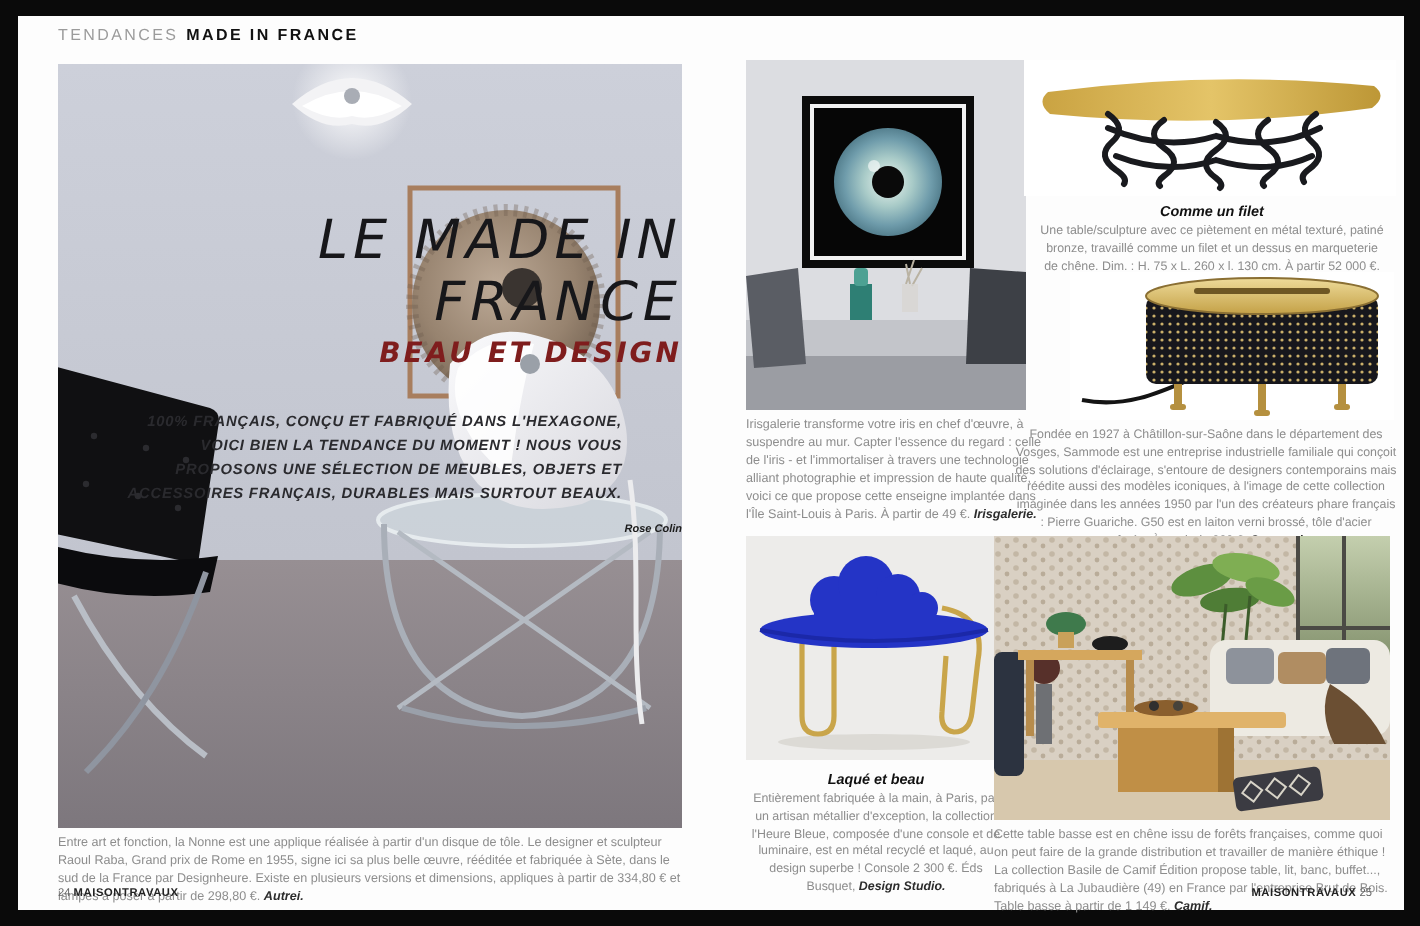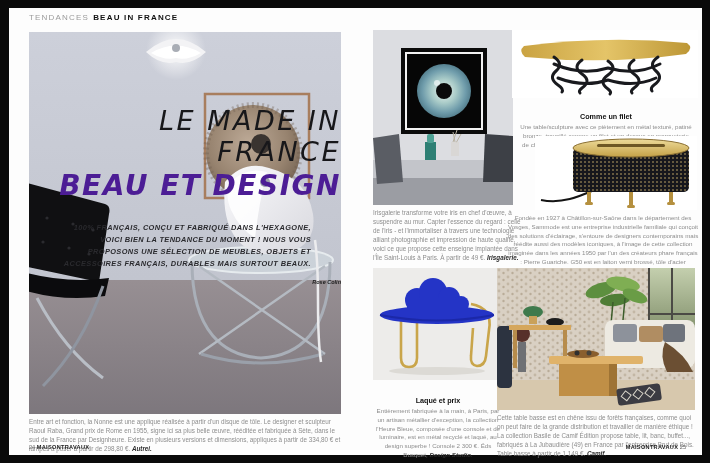--- a/index.html
+++ b/index.html
@@ -9,21 +9,21 @@
 
   
   .kicker{position:absolute;left:20px;top:5px;font-size:8px;letter-spacing:1.2px;color:#9b9b9b;}
   .kicker b{color:#111;font-weight:700;margin-left:4px;letter-spacing:1.2px;}
 
   
   .hero{position:absolute;left:20px;top:24px;width:312px;height:382px;overflow:hidden;background:#c6c9d3;}
   .hero svg{position:absolute;left:0;top:0;}
   .hero-text{position:absolute;left:0;top:73px;width:100%;text-align:right;z-index:3;font-style:italic;}
   .title1{font-family:"DejaVu Sans",sans-serif;font-size:27px;font-weight:400;letter-spacing:2.5px;color:#17171a;}
-  .title2{font-family:"DejaVu Sans",sans-serif;font-size:28px;font-weight:700;letter-spacing:1.5px;color:#4c1d95;margin-top:2px;}
+  .title2{font-family:"DejaVu Sans",sans-serif;font-size:14px;font-weight:700;letter-spacing:1.5px;color:#7f1d1d;margin-top:2px;}
   .intro{width:252px;margin:20px auto 0;font-size:7.4px;font-weight:600;line-height:1.6;
          text-transform:uppercase;letter-spacing:.4px;color:#2a2a2e;}
   .byline{margin-top:10px;font-size:5.5px;font-weight:700;color:#1c1c1c;}
 
   .caption{position:absolute;color:#8d8d8d;font-size:6.3px;line-height:1.42;text-align:left;}
   .caption .brand{font-weight:700;font-style:italic;color:#2c2c2c;}
   .cap-left{left:20px;top:410px;width:316px;}
 
   .folio{position:absolute;bottom:5px;font-size:5.6px;color:#666;}
   .folio b{color:#222;letter-spacing:.3px;}
@@ -32,36 +32,36 @@
 
   
   .photo{position:absolute;overflow:hidden;}
   .p-iris{left:364px;top:22px;width:140px;height:175px;background:#dcdde1;}
   .p-gold{left:503px;top:22px;width:186px;height:68px;background:#fff;}
   .p-drum{left:526px;top:128px;width:162px;height:74px;background:#fff;}
   .p-cloud{left:364px;top:260px;width:130px;height:112px;background:#edecea;}
   .p-rustic{left:488px;top:260px;width:198px;height:142px;background:#d9d0c3;}
 
   .sec{position:absolute;text-align:center;}
-  .sec h3{margin:12px 0 2px;font-size:7.2px;font-weight:700;color:#111;}
+  .sec h3{margin:1px 0 2px;font-size:7.2px;font-weight:700;color:#111;font-style:italic;}
   .sec p{margin:0;font-size:6.2px;line-height:1.42;color:#8d8d8d;}
   .sec .brand{font-weight:700;font-style:italic;color:#2c2c2c;}
   .t-filet{left:511px;top:92px;width:172px;}
   .t-icon{left:498px;top:206px;width:192px;}
   .t-laque{left:366px;top:376px;width:126px;}
   .cap-iris{left:364px;top:201px;width:150px;}
   .cap-camif{left:488px;top:406px;width:198px;}
 </style>
 </head>
 <body>
 
 <div class="canvas">
   <div class="spread">
 
-    <div class="kicker"><span>TENDANCES</span><b>BEAU IN FRANCE</b></div>
+    <div class="kicker"><span>TENDANCES</span><b>MADE IN FRANCE</b></div>
 
     <div class="hero">
       <svg width="312" height="382" viewBox="0 0 312 382">
         <defs>
           <linearGradient id="wall" x1="0" y1="0" x2="0" y2="1">
             <stop offset="0" stop-color="#cdd0da"></stop>
               <stop offset="1" stop-color="#bcbfc9"></stop>
           </linearGradient>
           <linearGradient id="floor" x1="0" y1="0" x2="0" y2="1">
             <stop offset="0" stop-color="#978f93"></stop>
@@ -244,21 +244,21 @@
             <circle cx="60" cy="24" r="14"></circle>
             <circle cx="76" cy="30" r="11"></circle>
             <circle cx="88" cy="36" r="8"></circle>
           <ellipse cx="64" cy="47" rx="57" ry="9"></ellipse>
           <rect x="34" y="30" width="58" height="18"></rect>
         </g>
         <path d="M7,47 Q64,58 121,47" stroke="#1b28a8" stroke-width="2" fill="none"></path>
       </svg>
     </div>
     <div class="sec t-laque">
-      <h3>Laqué et prix</h3>
+      <h3>Laqué et beau</h3>
       <p><span>Entièrement fabriquée à la main, à Paris, par un artisan métallier d'exception, la collection l'Heure Bleue, composée d'une console et de luminaire, est en métal recyclé et laqué, au design superbe ! Console 2 300 €. Éds Busquet, </span><span class="brand">Design Studio.</span></p>
     </div>
 
     <div class="photo p-rustic">
       <svg width="198" height="142" viewBox="0 0 198 142">
         <defs>
           <pattern id="stone" width="9" height="7" patternUnits="userSpaceOnUse">
             <rect width="9" height="7" fill="#d9d0c3"></rect>
             <circle cx="2" cy="2" r="1.4" fill="#c3b7a5"></circle>
             <circle cx="6.5" cy="5" r="1.2" fill="#b9ac99"></circle>

